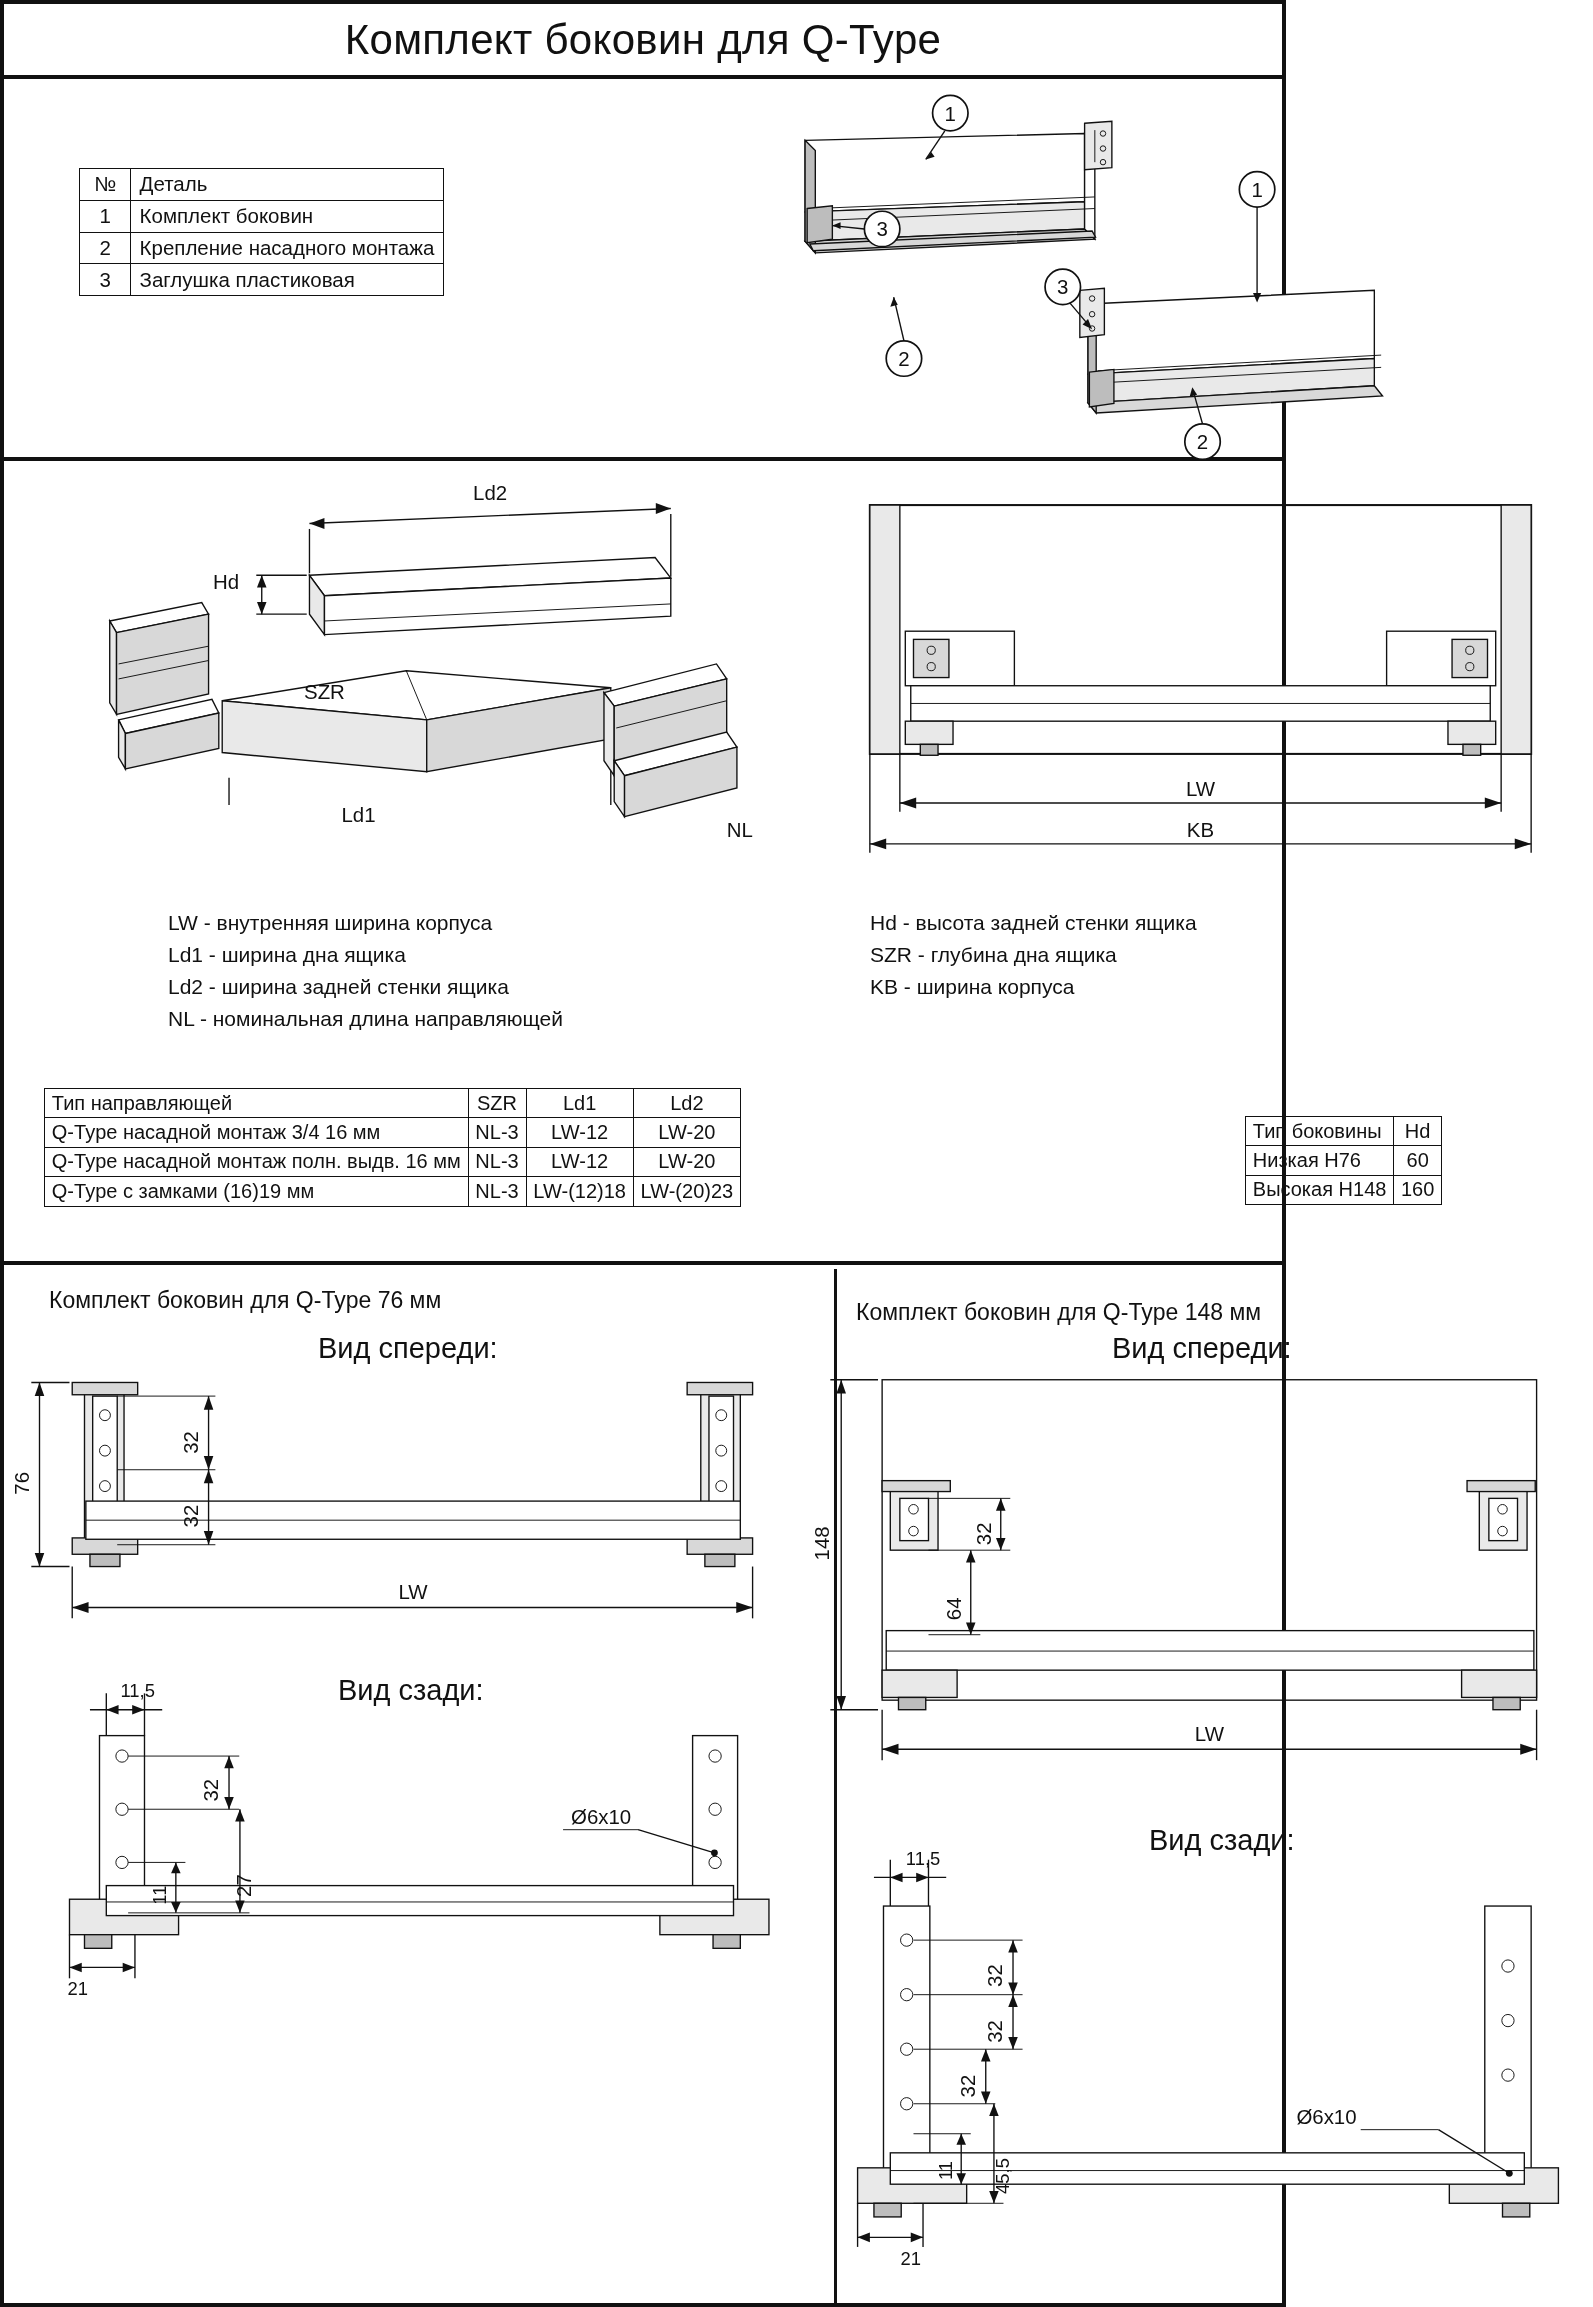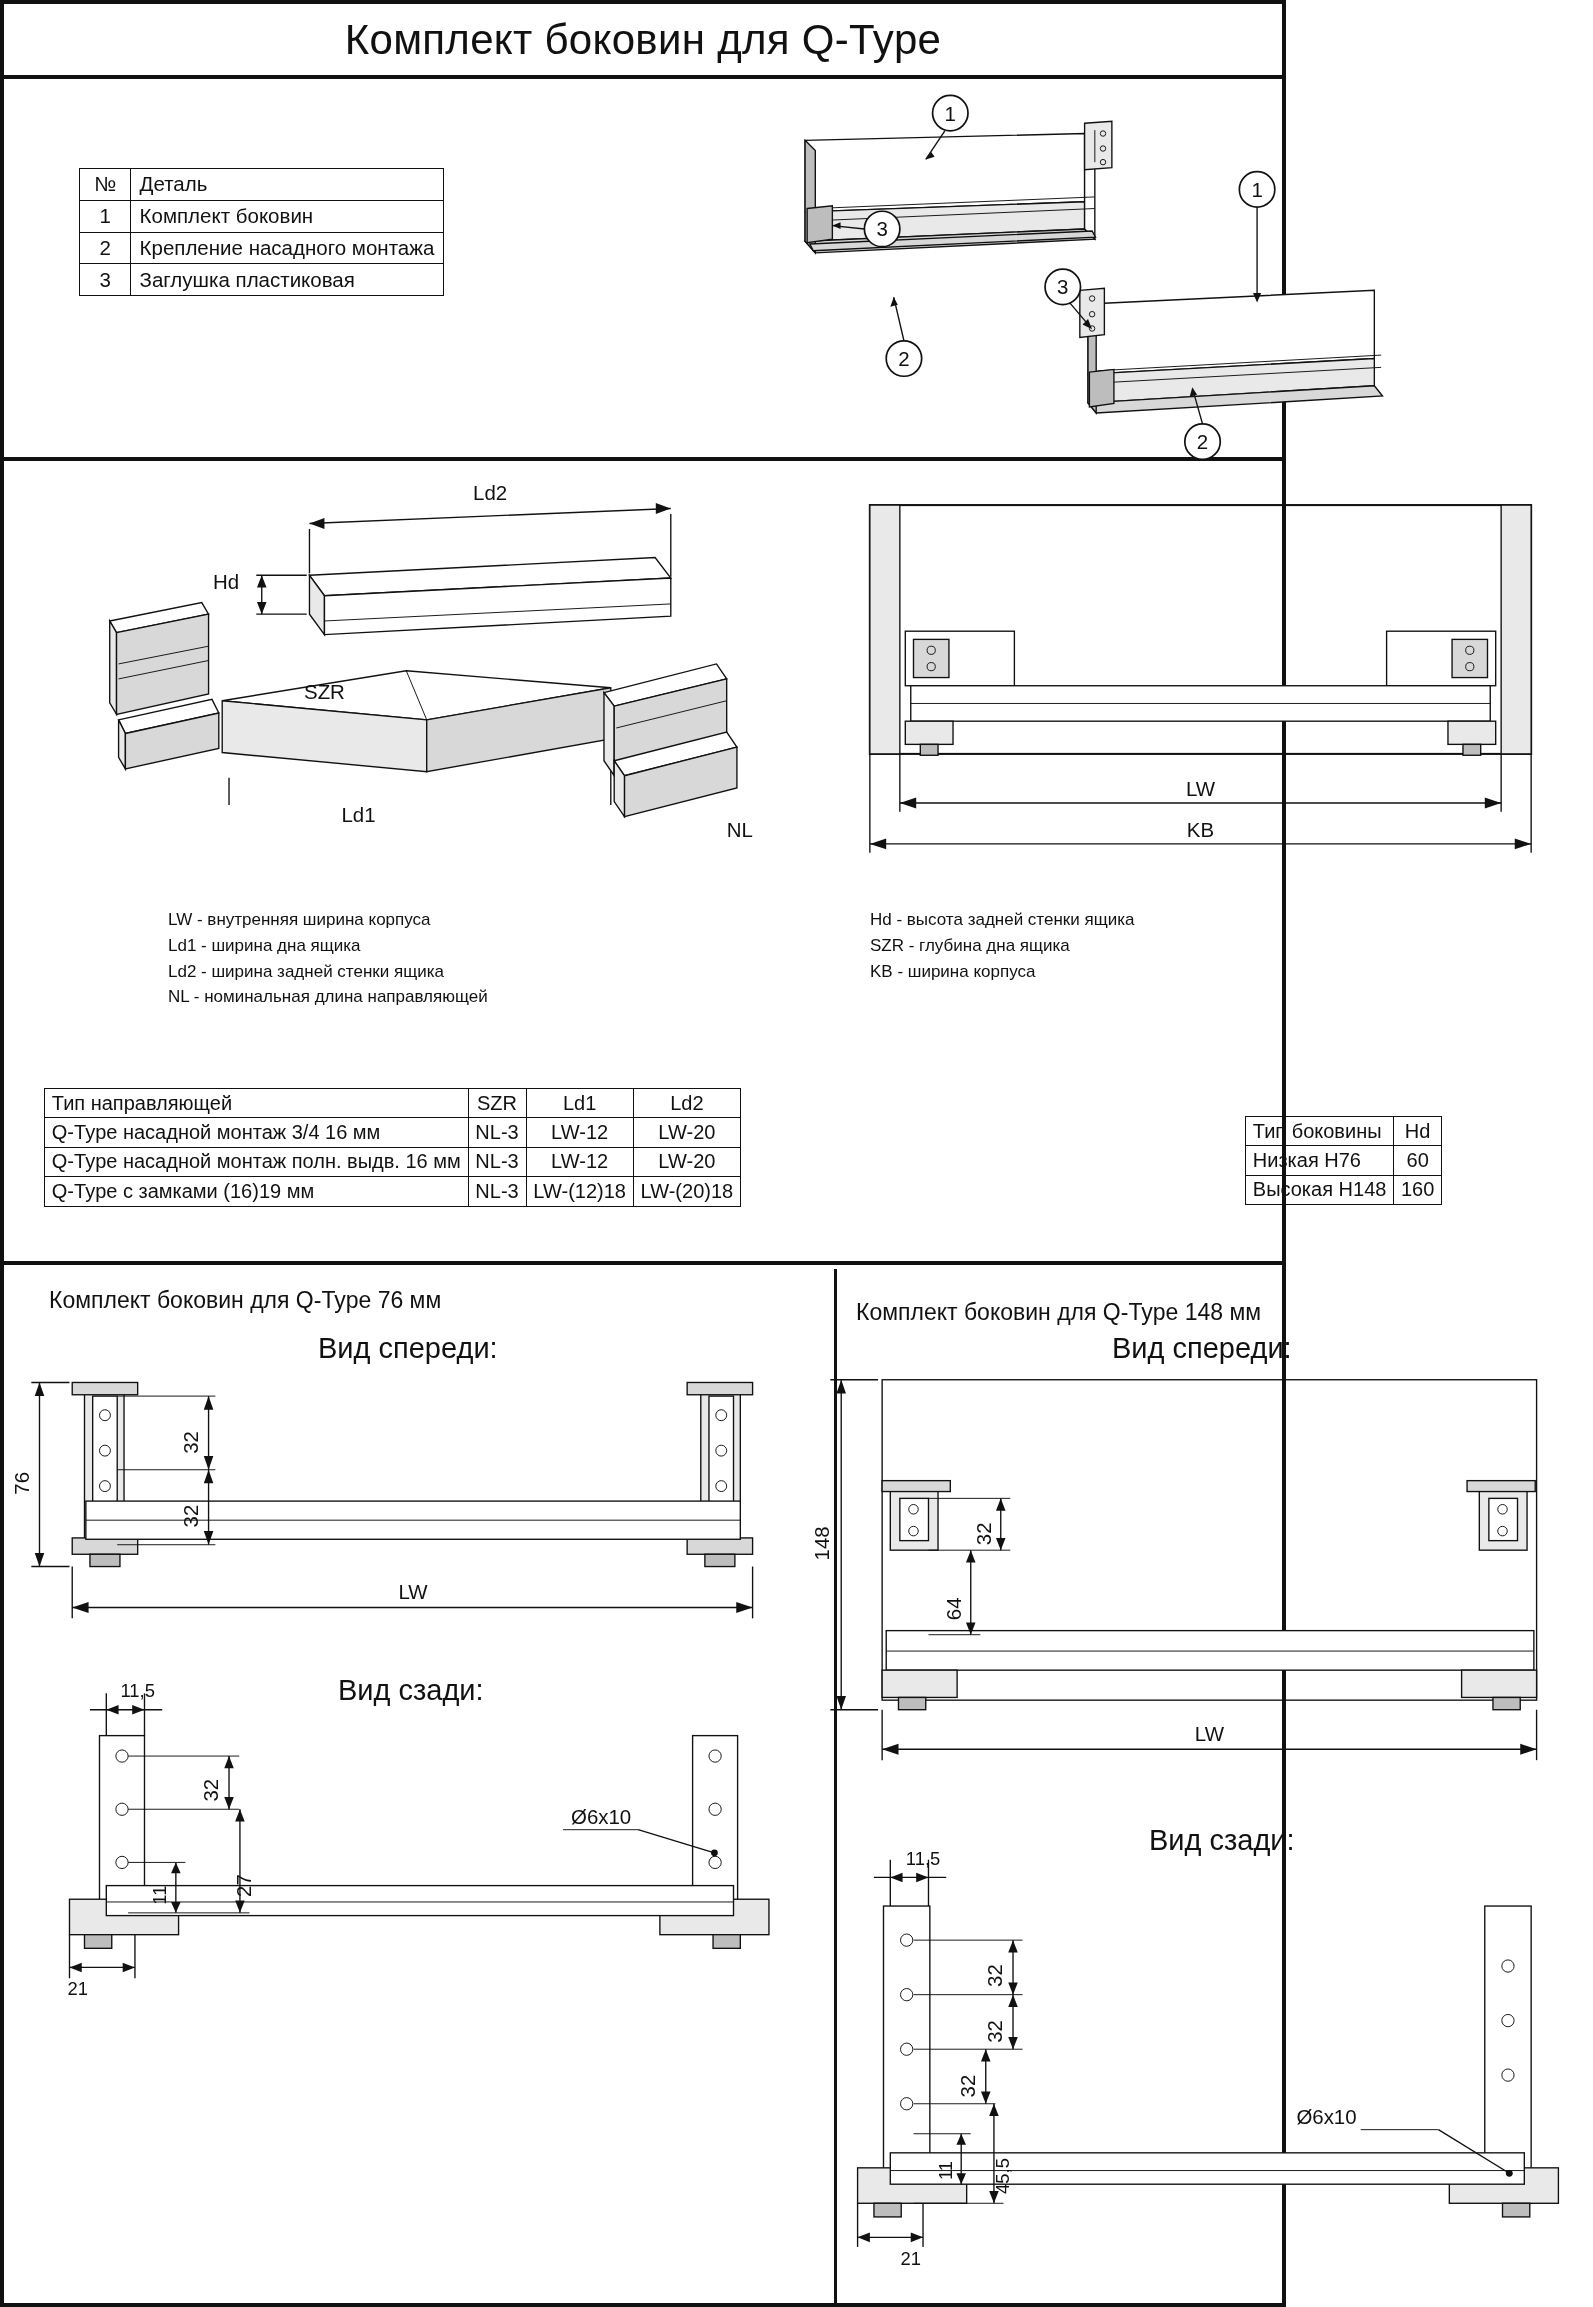--- a/index.html
+++ b/index.html
@@ -8,21 +8,21 @@
   
   .title-bar{position:absolute;left:0;top:0;width:100%;height:75px;border-bottom:4.1px solid #111;box-sizing:border-box;display:flex;align-items:center;justify-content:center;}
   .title-bar .t{font-size:42px;letter-spacing:0.3px;}
   
   .sec1{position:absolute;left:0;top:75px;width:100%;height:382px;border-bottom:4.1px solid #111;box-sizing:border-box;}
   table.parts{position:absolute;left:75px;top:164px;border-collapse:collapse;font-size:20.5px;}
   table.parts td,table.parts th{border:1.4px solid #111;padding:3.4px 8.2px;font-weight:normal;text-align:left;}
   table.parts td.num,table.parts th.num{width:34px;text-align:center;}
   
   .sec2{position:absolute;left:0;top:457px;width:100%;height:804px;border-bottom:4.1px solid #111;box-sizing:border-box;}
-  .legend{position:absolute;font-size:17px;line-height:1.52;white-space:nowrap;}
+  .legend{position:absolute;font-size:21px;line-height:1.52;white-space:nowrap;}
   .legend.l{left:164px;top:903px;}
   .legend.r{left:866px;top:903px;}
   table.spec{position:absolute;border-collapse:collapse;font-size:20px;}
   table.spec td,table.spec th{border:1.4px solid #111;padding:2.7px 6.8px;font-weight:normal;text-align:left;white-space:nowrap;}
   table.spec .c{text-align:center;}
   .spec-left{left:40px;top:1084px;padding-left:21px;}
   .spec-right{left:1241px;top:1112px;}
   
   .sec3{position:absolute;left:0;top:1261px;width:100%;height:1042px;box-sizing:border-box;}
   .vdivider{position:absolute;left:830px;top:1265px;width:0;height:1038px;border-left:3.4px solid #111;}
@@ -266,21 +266,21 @@
     <tr>
       <td>Q-Type насадной монтаж полн. выдв. 16 мм</td>
       <td class="c">NL-3</td>
       <td class="c">LW-12</td>
       <td class="c">LW-20</td>
     </tr>
     <tr>
       <td>Q-Type с замками (16)19 мм</td>
       <td class="c">NL-3</td>
       <td class="c">LW-(12)18</td>
-      <td class="c">LW-(20)18</td>
+      <td class="c">LW-(20)23</td>
     </tr>
   </tbody>
     </table>
 
   <table class="spec spec-right" style="position:absolute;">
     <tbody>
         <tr>
       <th>Тип боковины</th>
       <th class="c">Hd</th>
     </tr>

